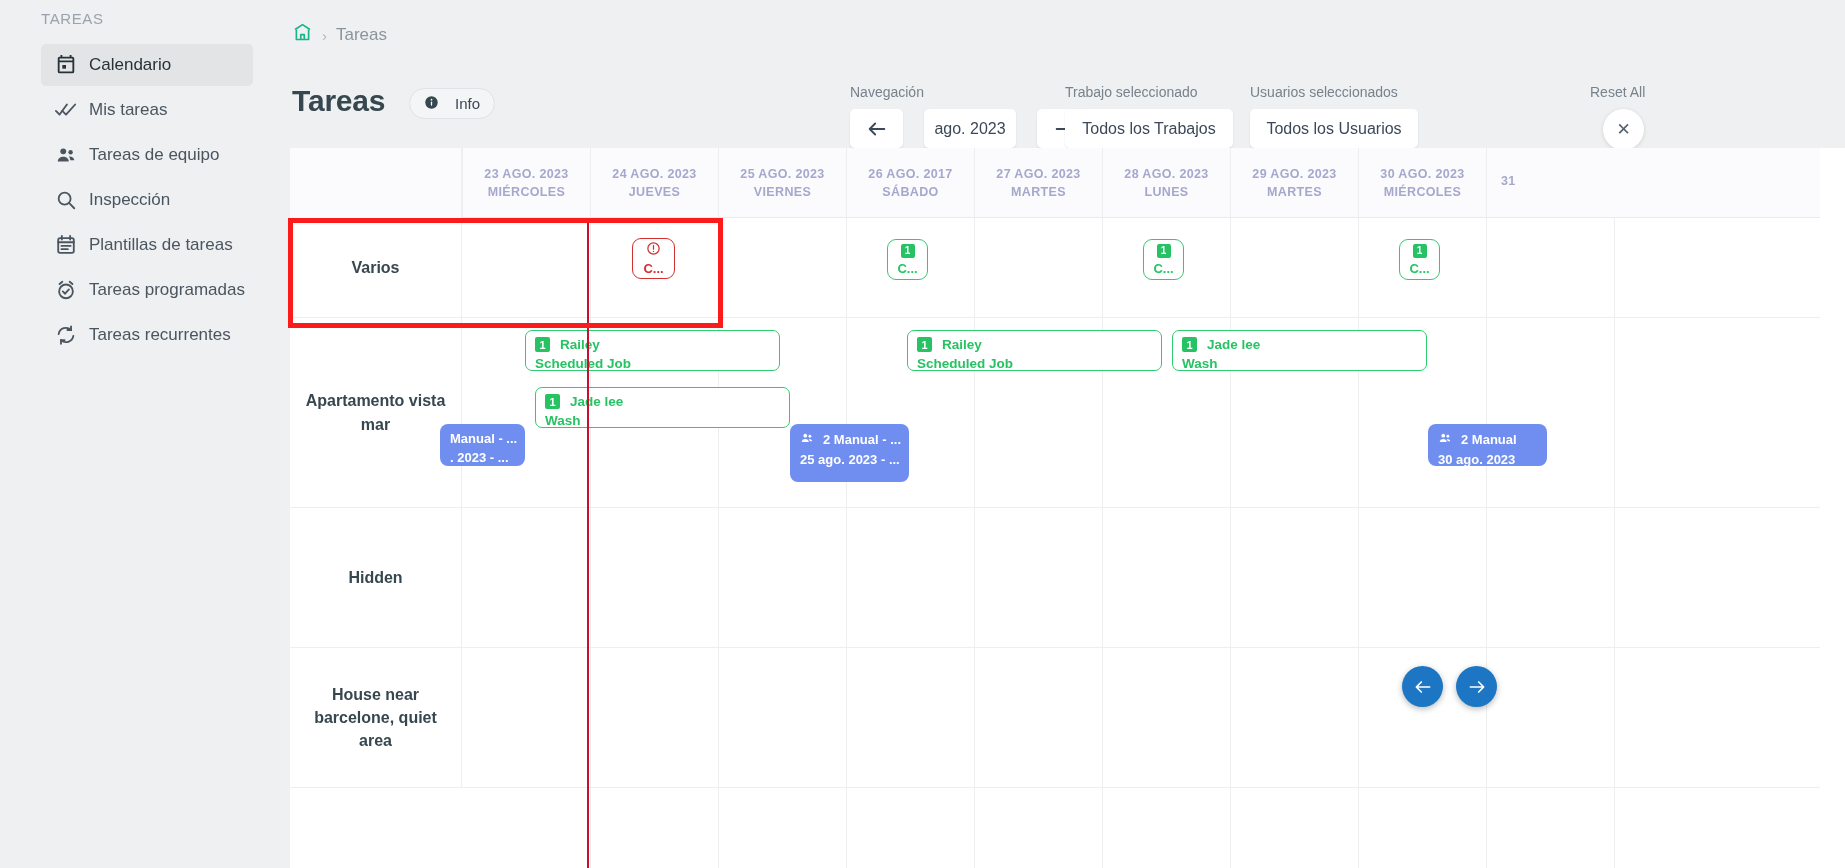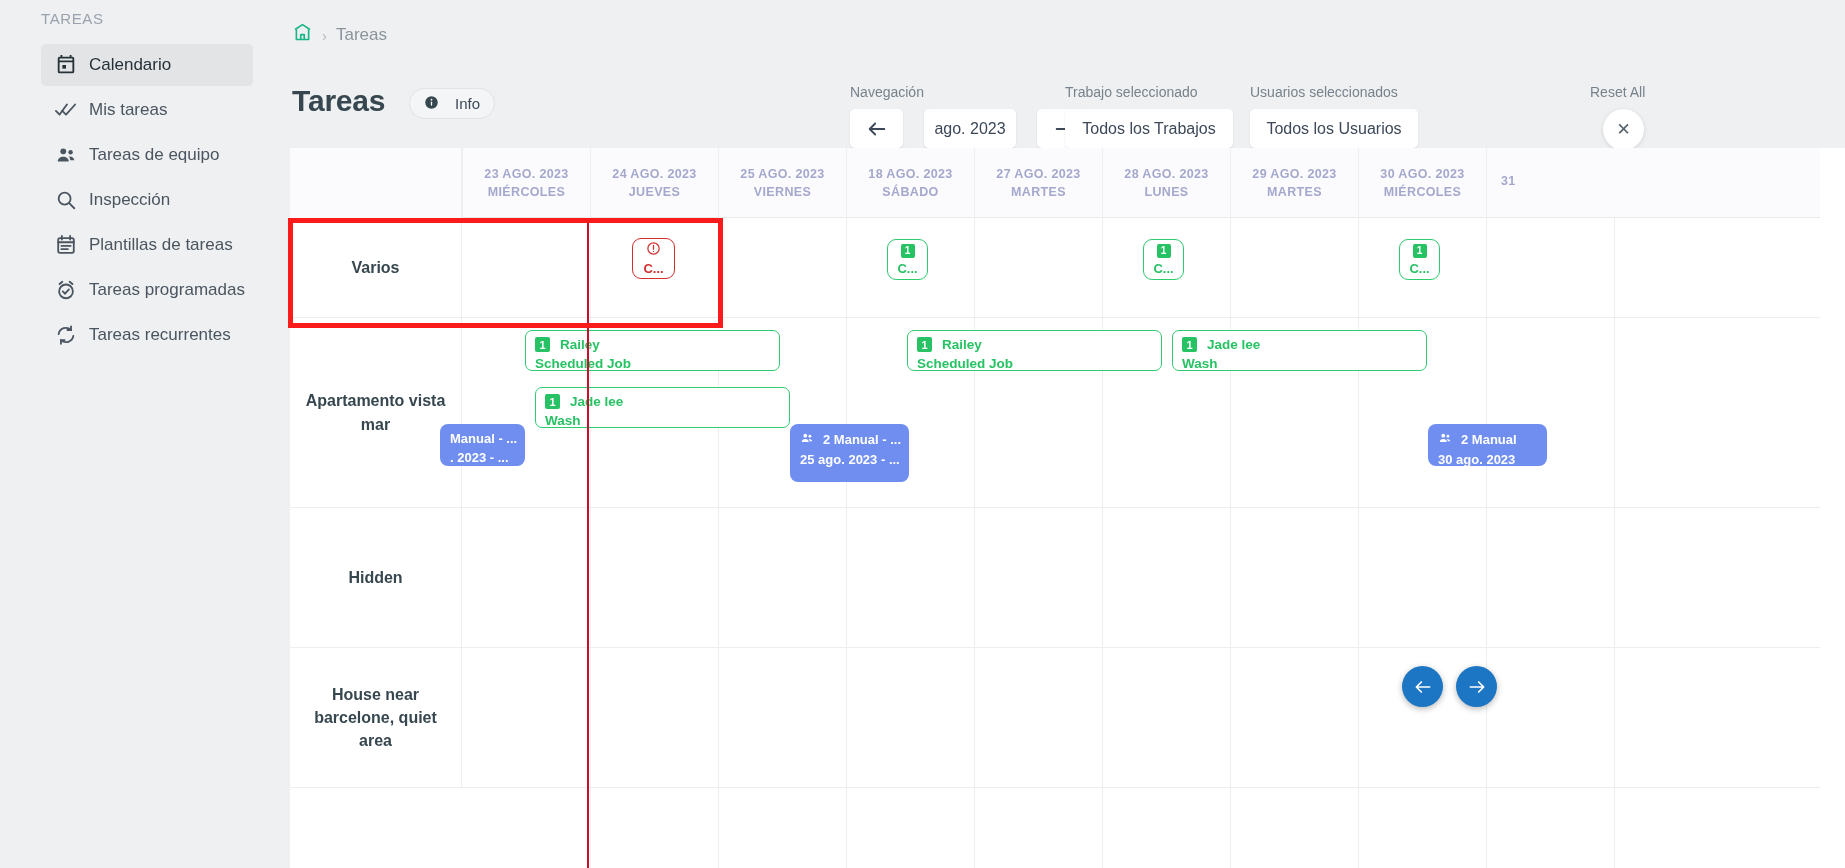--- a/index.html
+++ b/index.html
@@ -344,21 +344,21 @@
         </div>
         <div class="day-col-head" style="left:300px;width:128px">
           <span>24 AGO. 2023</span>
           <span>JUEVES</span>
         </div>
         <div class="day-col-head" style="left:428px;width:128px">
           <span>25 AGO. 2023</span>
           <span>VIERNES</span>
         </div>
         <div class="day-col-head" style="left:556px;width:128px">
-          <span>18 AGO. 2023</span>
+          <span>26 AGO. 2017</span>
           <span>SÁBADO</span>
         </div>
         <div class="day-col-head" style="left:684px;width:128px">
           <span>27 AGO. 2023</span>
           <span>MARTES</span>
         </div>
         <div class="day-col-head" style="left:812px;width:128px">
           <span>28 AGO. 2023</span>
           <span>LUNES</span>
         </div>

